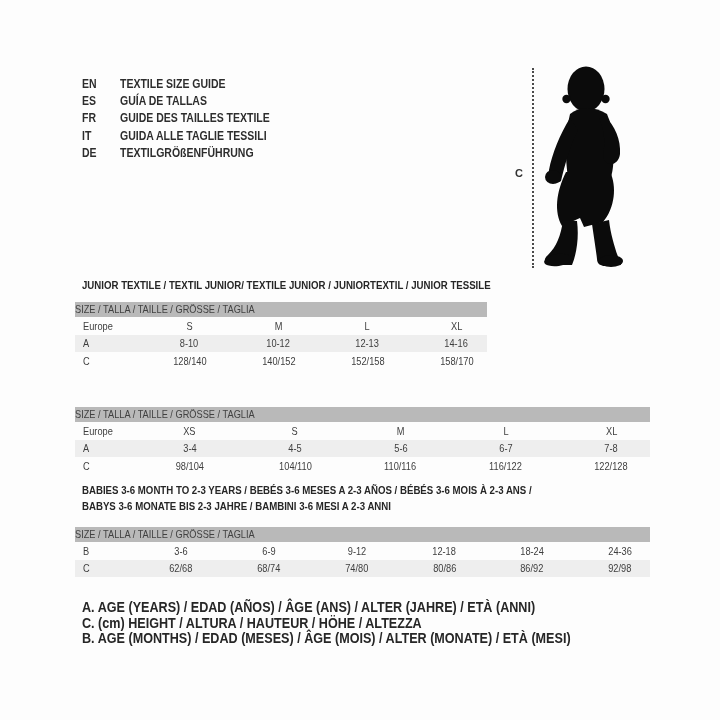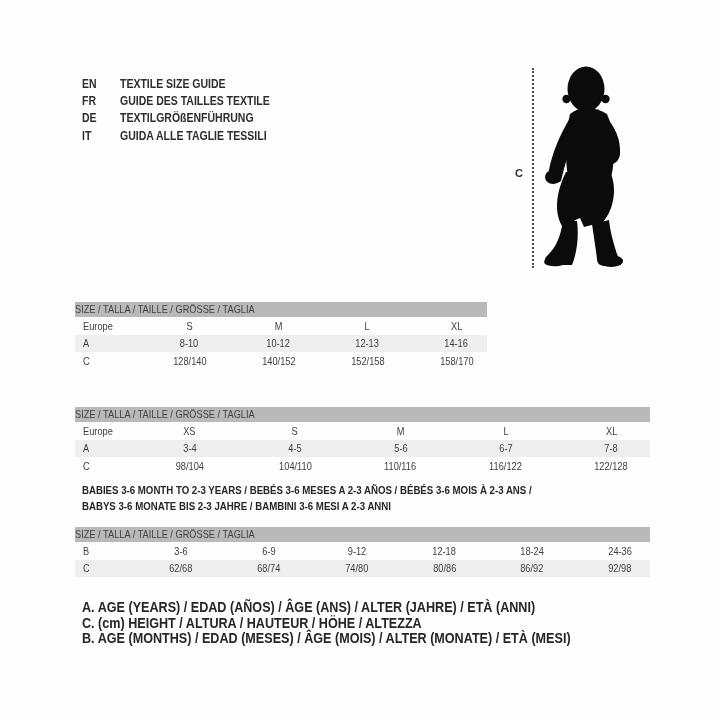--- a/index.html
+++ b/index.html
@@ -47,50 +47,57 @@
 <body>
 
 <div class="page">
 
   <div class="lang-block">
     <div class="lang-row">
       <span class="lang-code"><span class="tx">EN</span></span>
       <span class="tx">TEXTILE SIZE GUIDE</span>
     </div>
     <div class="lang-row">
+      <span class="lang-code"><span class="tx">ES</span></span>
+      <span class="tx">GUÍA DE TALLAS</span>
+    </div>
+    <div class="lang-row">
       <span class="lang-code"><span class="tx">FR</span></span>
       <span class="tx">GUIDE DES TAILLES TEXTILE</span>
     </div>
     <div class="lang-row">
+      <span class="lang-code"><span class="tx">IT</span></span>
+      <span class="tx">GUIDA ALLE TAGLIE TESSILI</span>
+    </div>
+    <div class="lang-row">
       <span class="lang-code"><span class="tx">DE</span></span>
       <span class="tx">TEXTILGRÖßENFÜHRUNG</span>
-    </div>
-    <div class="lang-row">
-      <span class="lang-code"><span class="tx">IT</span></span>
-      <span class="tx">GUIDA ALLE TAGLIE TESSILI</span>
     </div>
   </div>
 
   <span class="figure-c">C</span>
   <div class="height-line"></div>
   <svg class="silhouette" width="88" height="203" viewBox="0 0 88 203" fill="#0b0b0b" xmlns="http://www.w3.org/2000/svg">
     <ellipse cx="45" cy="23" rx="18.5" ry="22.5"></ellipse>
     <circle cx="25.5" cy="33" r="4.2"></circle>
     <circle cx="64.5" cy="33" r="4.2"></circle>
     <path d="M29,48 C24,68 24,92 27,112 L70,112 C75,90 74,66 66,48 C54,40 38,40 29,48 Z"></path>
     <path d="M29,52 C19,68 11,88 8,104 C6,113 14,120 20,115 C24,98 30,78 37,64 Z"></path>
     <ellipse cx="12" cy="111" rx="8" ry="7"></ellipse>
     <path d="M64,50 C74,60 80,74 79,88 C78,97 70,101 65,96 C61,92 62,86 63,82 C64,70 62,60 58,53 Z"></path>
     <path d="M25,106 C15,126 13,146 21,160 L39,152 L43,161 L62,156 C74,142 76,120 69,106 Z"></path>
     <path d="M22,154 C20,170 15,181 7,189 C2,193 3,198 9,199 L31,199 C36,187 38,170 36,155 Z"></path>
     <ellipse cx="17" cy="194" rx="14" ry="6" transform="rotate(-8 17 194)"></ellipse>
     <path d="M51,158 C53,172 55,184 56,193 C56,198 60,200 64,200 L80,199 C76,188 70,172 68,154 Z"></path>
     <ellipse cx="70" cy="195" rx="12" ry="6"></ellipse>
   </svg>
 
+  <div class="sec-title" style="top:277px;">
+    <span class="tx">JUNIOR TEXTILE / TEXTIL JUNIOR/ TEXTILE JUNIOR / JUNIORTEXTIL / JUNIOR TESSILE</span>
+  </div>
   <div class="size-table" style="left:75px; top:302px; width:412px;">
     <div class="bar"><span class="tx">SIZE / TALLA / TAILLE / GRÖSSE / TAGLIA</span></div>
     <div class="trow cols4">
       <span class="lbl"><span class="tx">Europe</span></span>
       <span class="cell"><span class="txc">S</span></span>
       <span class="cell"><span class="txc">M</span></span>
       <span class="cell"><span class="txc">L</span></span>
       <span class="cell"><span class="txc">XL</span></span>
     </div>
     <div class="trow cols4 alt">

